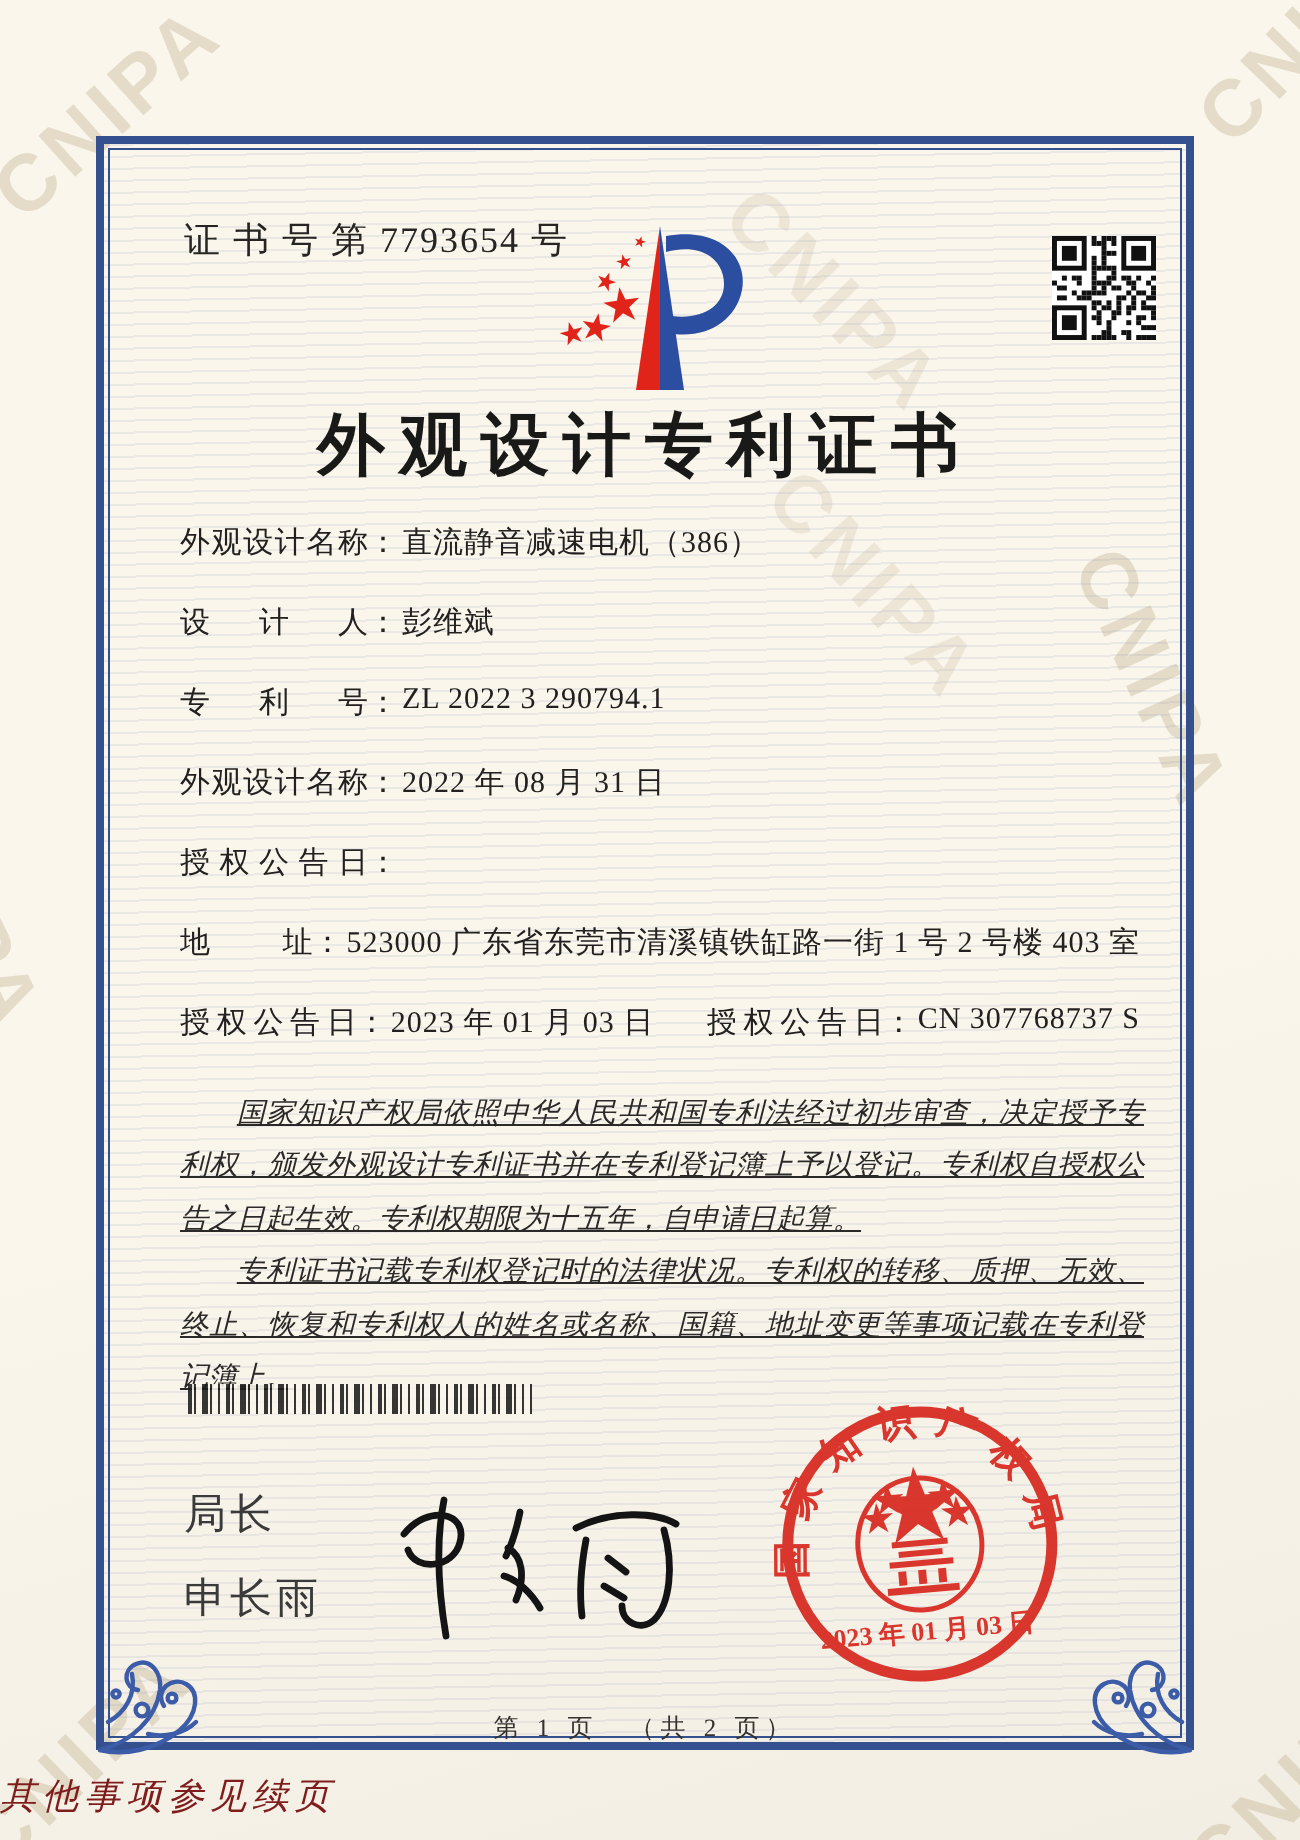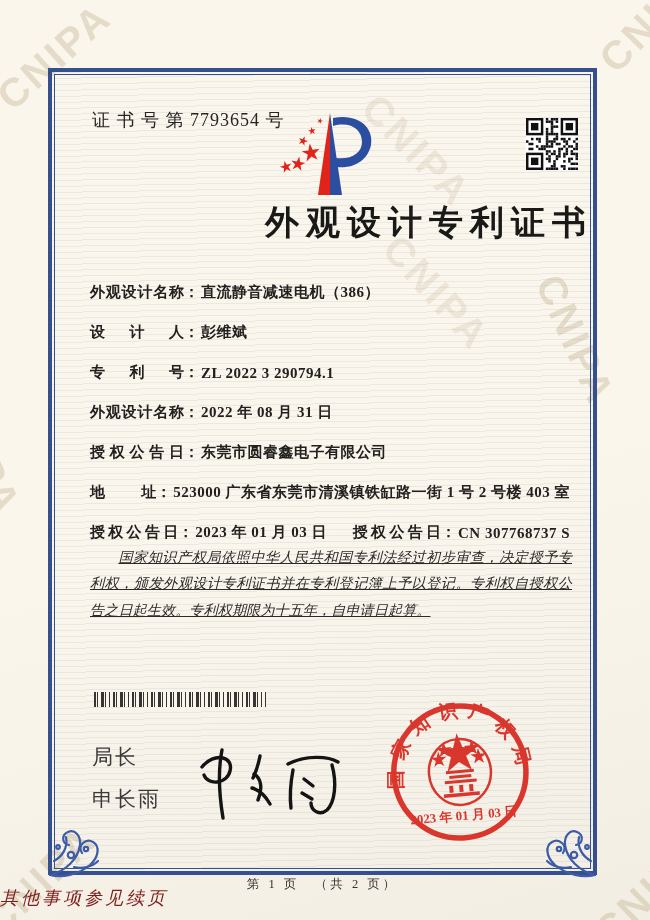--- a/index.html
+++ b/index.html
@@ -28,26 +28,26 @@
   }
   .frame-inner{position:absolute;inset:2px;border:1.5px solid #34508f;pointer-events:none;}
   .flourish{position:absolute;width:86px;height:86px;z-index:3;}
   .flourish.bl{left:-8px;bottom:-10px;}
   .flourish.br{right:-8px;bottom:-10px;transform:scaleX(-1);}
   
   .cert-no{position:absolute;left:40px;top:36px;font-size:18px;letter-spacing:1px;color:#262522;}
   .logo{position:absolute;left:214px;top:36px;width:112px;height:92px;}
   .qr{position:absolute;left:474px;top:46px;width:52px;height:52px;background:#fff;}
   .title{
-    position:absolute;left:0;top:128px;width:100%;text-align:right;
+    position:absolute;left:0;top:128px;width:100%;text-align:center;
     font-size:34px;font-weight:bold;letter-spacing:7px;color:#191917;
   }
   
   .fields{position:absolute;left:38px;top:190px;width:480px;font-size:15px;}
-  .frow{height:40px;display:flex;align-items:flex-end;white-space:nowrap;font-weight:bold;}
+  .frow{height:40px;display:flex;align-items:flex-start;white-space:nowrap;}
   .flabel{display:inline-block;width:94px;text-align:justify;text-align-last:justify;}
   .fcolon{display:inline-block;margin-right:2px;}
   .fvalue{letter-spacing:.5px;}
   .fvalue.fixedw{display:inline-block;width:168px;}
   
   .law{
     position:absolute;left:38px;top:472px;width:482px;
     font-style:italic;font-size:14.2px;line-height:1.86;color:#2b2a28;
     text-align:justify;
     text-decoration:underline;
@@ -65,21 +65,21 @@
   .signer{
     position:absolute;left:40px;top:664px;
     font-family:Liberation Serif, serif;
     font-size:21px;color:#3a3a3a;line-height:2.0;letter-spacing:2px;
   }
   .signature{position:absolute;left:134px;top:668px;width:168px;height:88px;}
   
   .seal{position:absolute;left:334px;top:626px;width:148px;height:150px;transform:rotate(-5deg);opacity:.92;}
   
   .page-indicator{
-    position:absolute;left:0;top:804px;width:100%;text-align:center;
+    position:absolute;left:0;top:784px;width:100%;text-align:center;
     font-size:12.5px;letter-spacing:3px;color:#33322f;
   }
   .footer-note{
     position:absolute;left:0;top:886px;width:100%;
     font-style:italic;font-size:18px;letter-spacing:3px;color:#7f1d1d;z-index:2;
   }
 </style>
 </head>
 <body>
 
@@ -291,39 +291,39 @@
         <span class="fvalue">ZL 2022 3 290794.1</span>
       </div>
       <div class="frow">
         <span class="flabel">外观设计名称</span>
           <span class="fcolon">：</span>
         <span class="fvalue">2022 年 08 月 31 日</span>
       </div>
       <div class="frow">
         <span class="flabel">授权公告日</span>
           <span class="fcolon">：</span>
-        <span class="fvalue">东莞市圆睿鑫电子有限公司</span>
       </div>
       <div class="frow">
         <span class="flabel">地址</span>
           <span class="fcolon">：</span>
         <span class="fvalue">523000 广东省东莞市清溪镇铁缸路一街 1 号 2 号楼 403 室</span>
       </div>
       <div class="frow">
         <span class="flabel">授权公告日</span>
           <span class="fcolon">：</span>
         <span class="fvalue fixedw">2023 年 01 月 03 日</span>
         <span class="flabel">授权公告日</span>
           <span class="fcolon">：</span>
         <span class="fvalue">CN 307768737 S</span>
       </div>
     </div>
 
     <div class="law">
       <p>国家知识产权局依照中华人民共和国专利法经过初步审查，决定授予专利权，颁发外观设计专利证书并在专利登记簿上予以登记。专利权自授权公告之日起生效。专利权期限为十五年，自申请日起算。</p>
+      <p>专利证书记载专利权登记时的法律状况。专利权的转移、质押、无效、终止、恢复和专利权人的姓名或名称、国籍、地址变更等事项记载在专利登记簿上。</p>
     </div>
 
     <div class="barcode"></div>
 
     <div class="signer">
       <div>局长</div>
       <div>申长雨</div>
     </div>
 
     <svg class="signature" viewBox="0 0 168 88">

